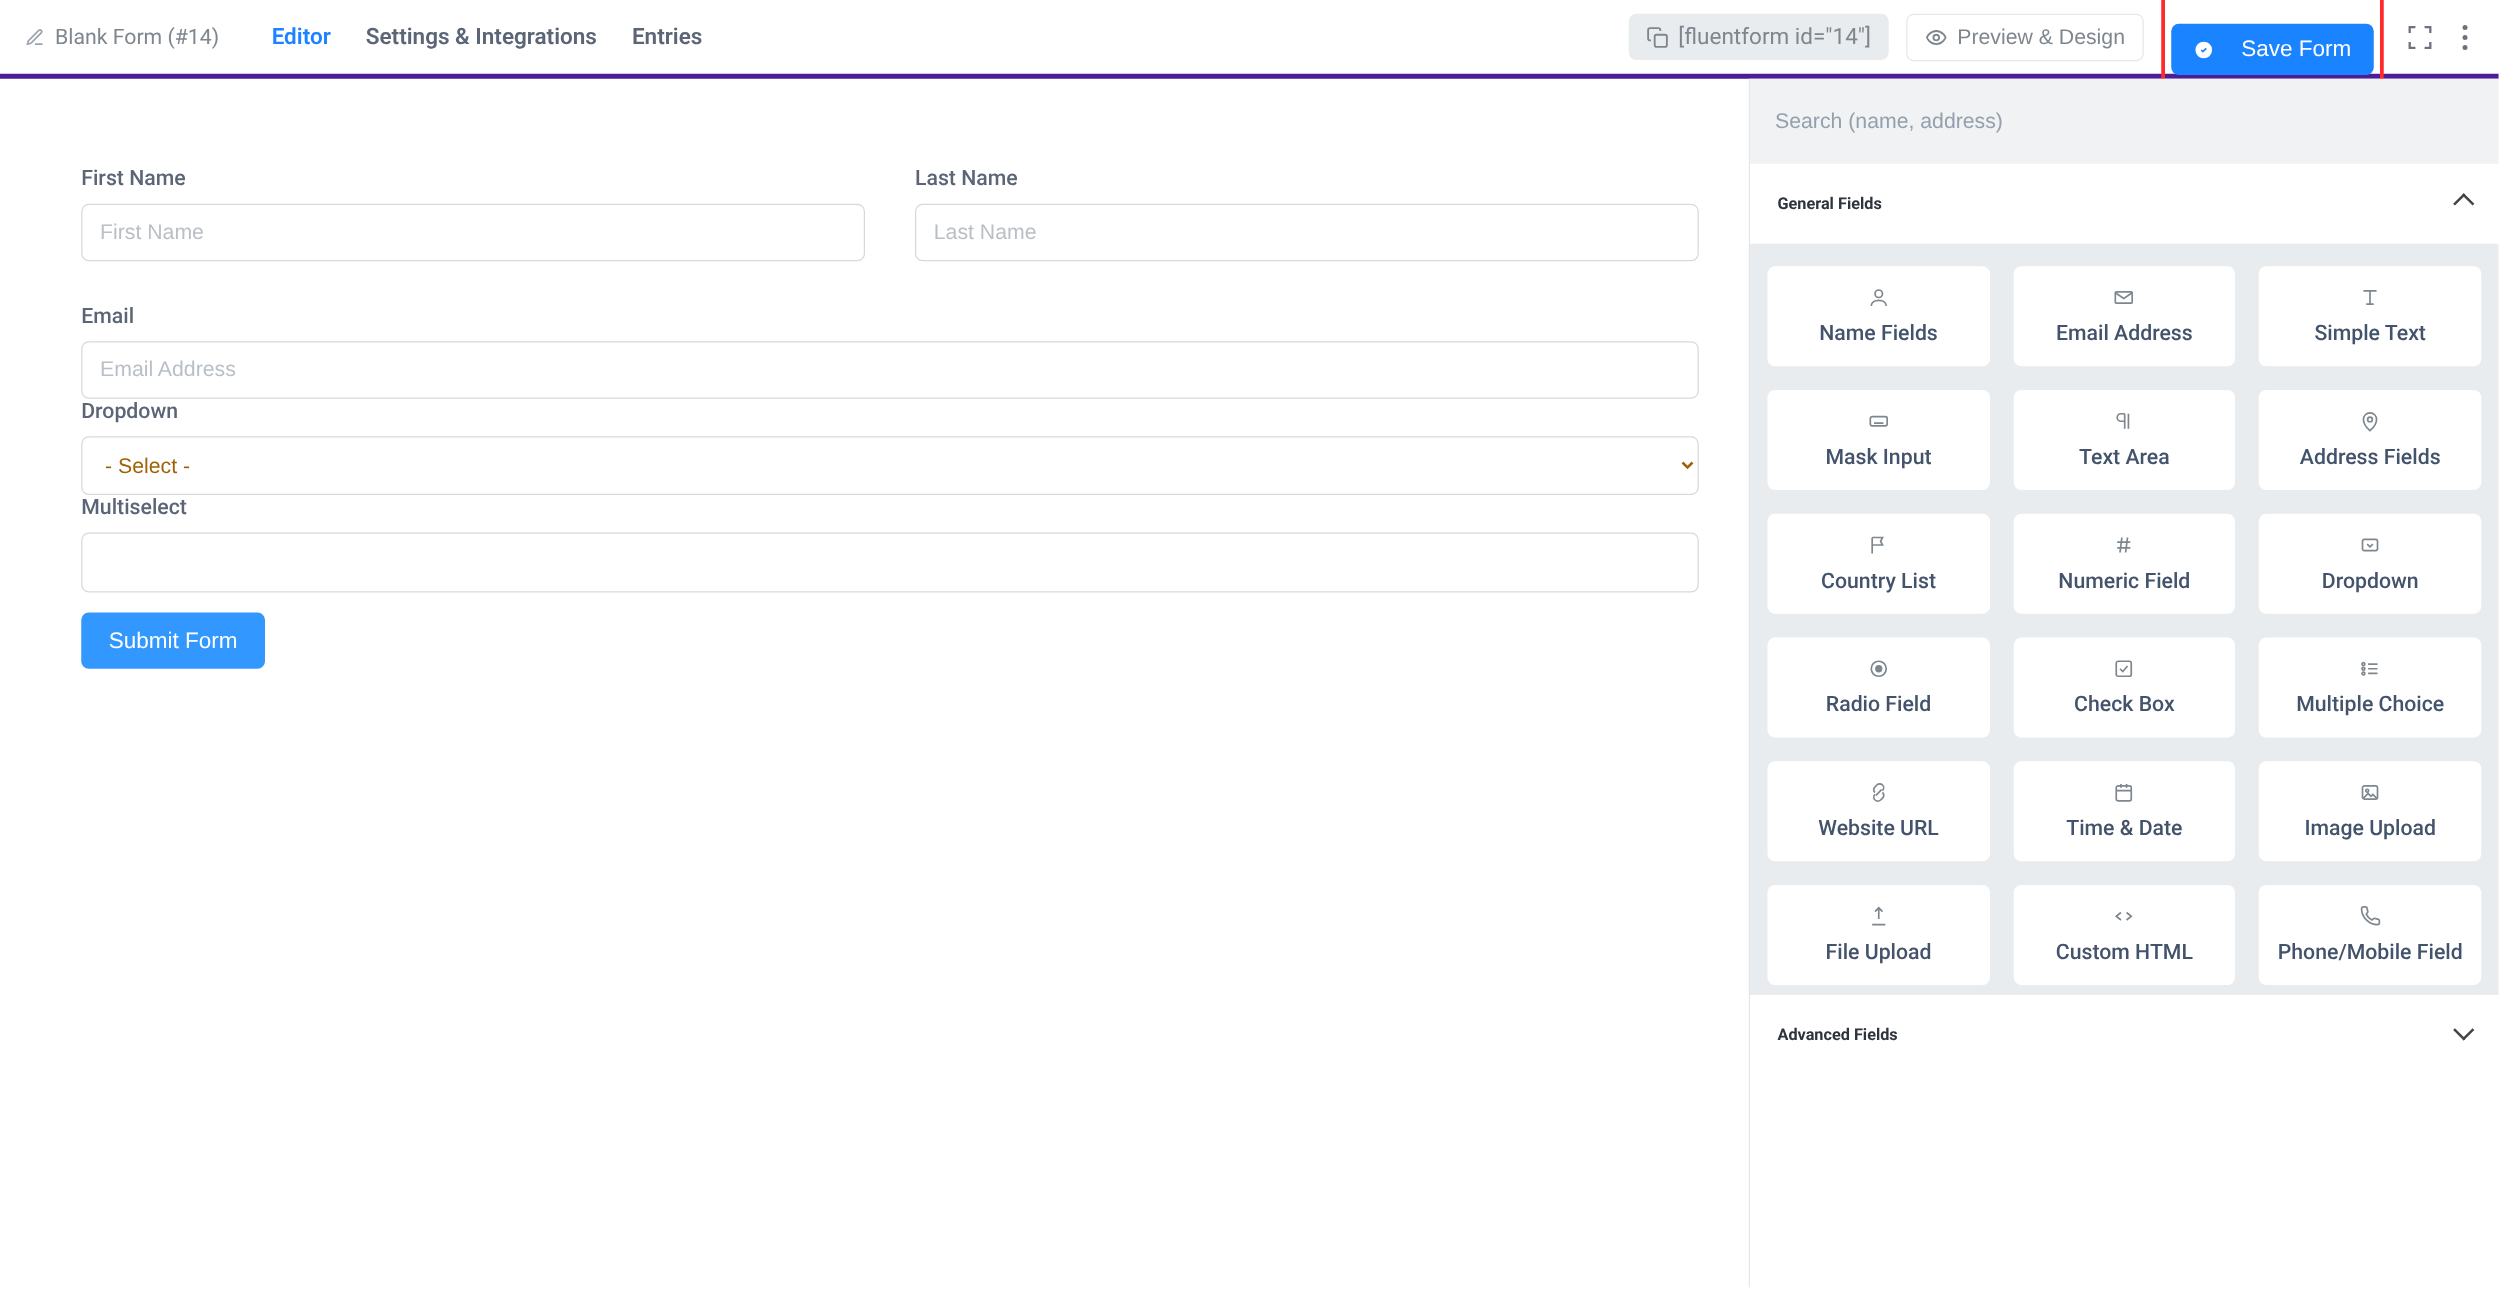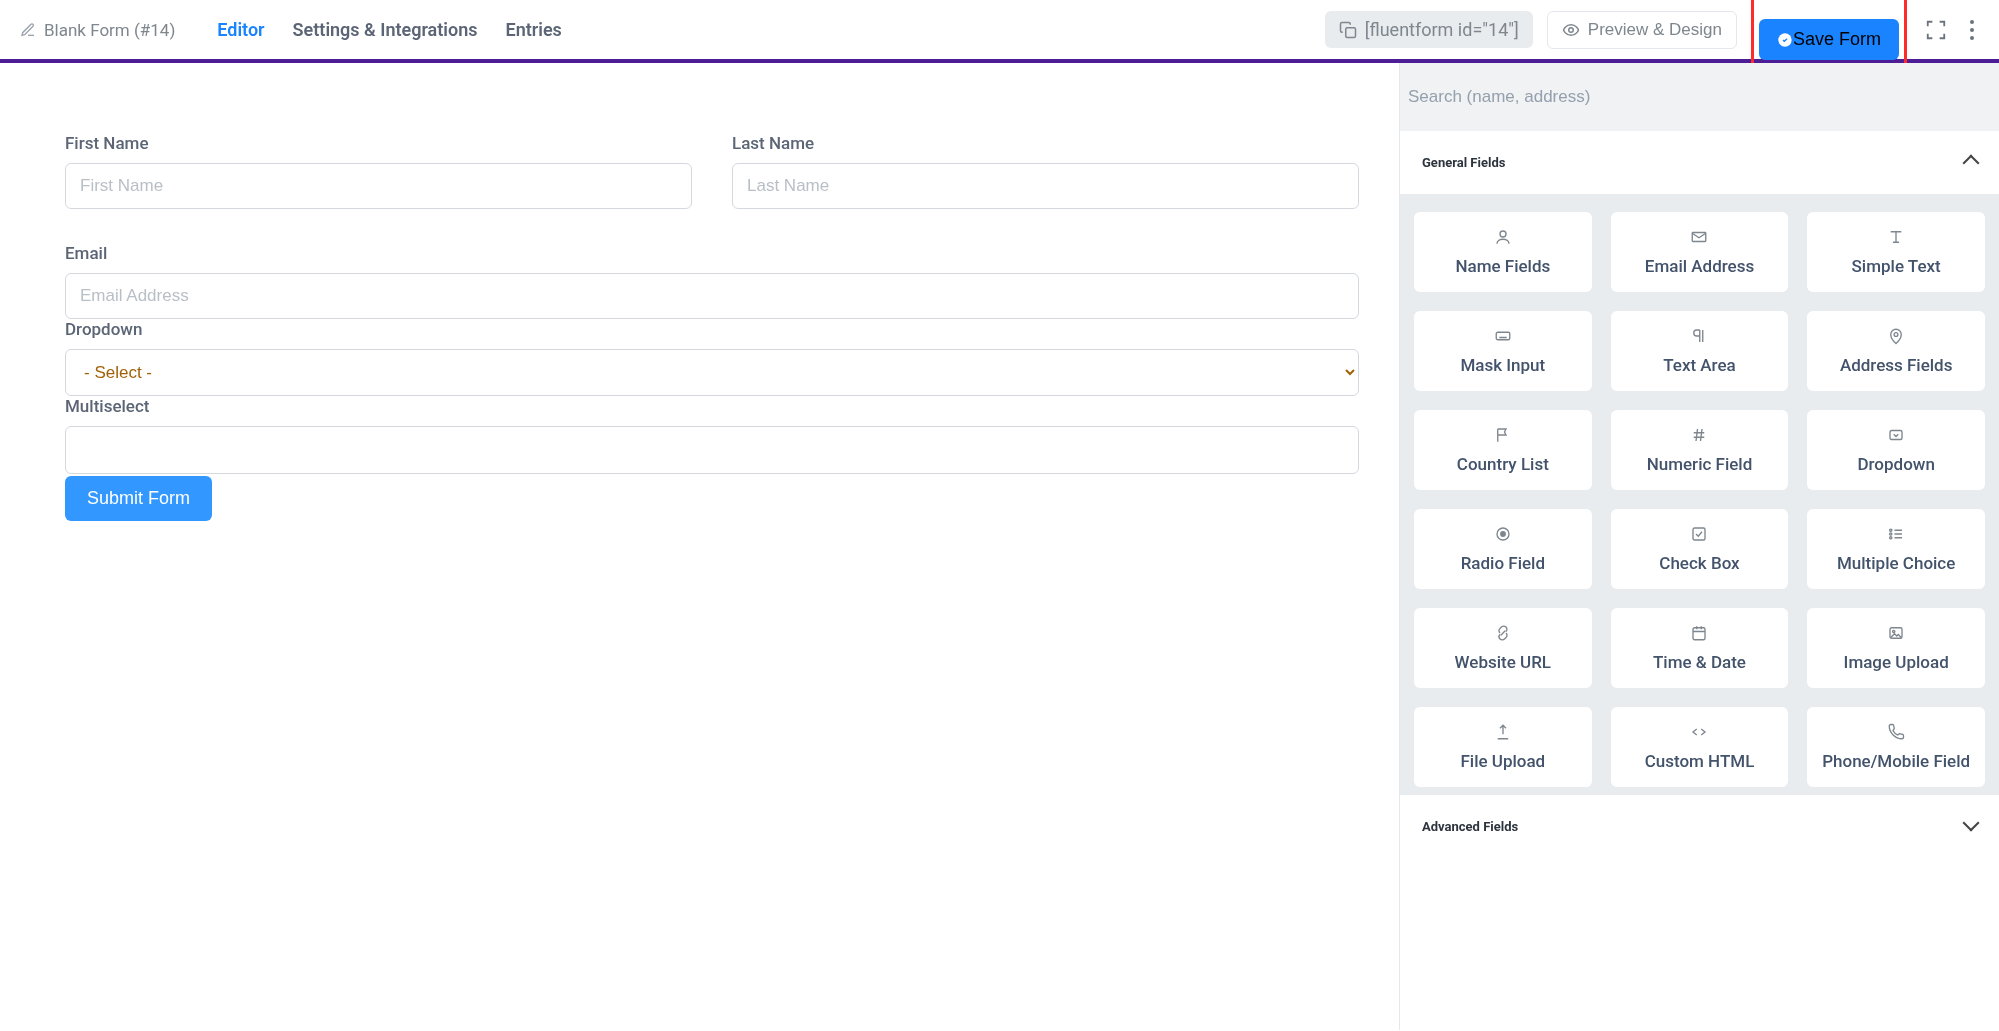--- a/index.html
+++ b/index.html
@@ -53,22 +53,22 @@
   font-size: 17px;
   padding: 8px 14px;
   border: 1px solid #e4e7ec;
   border-radius: 6px;
   background: #fff;
   cursor: pointer;
 }
 .save-btn {
   display: flex;
   align-items: center;
-  gap: 0;
-  color: #000000;
+  gap: 22px;
+  color: #ffffff;
   font-size: 18px;
   font-weight: 500;
   padding: 10px 18px;
   border: none;
   border-radius: 6px;
   background: #1a83ff;
   cursor: pointer;
   margin-top: 20px;
 }
 .save-btn-wrap {
@@ -111,31 +111,31 @@
 .form-textarea { height: 48px; resize: none;}
 .submit-btn {
   padding: 12px 22px;
   background: #3298ff;
   color: #fff;
   font-size: 18px;
   font-weight: 500;
   border: none;
   border-radius: 6px;
   cursor: pointer;
-  margin-top: 2px;
+  margin-top: 16px;
 }
 
 .sidebar {
   width: 600px;
   border-left: 1px solid #e4e7ec;
   display: flex;
   flex-direction: column;
 }
 .sidebar-search {
-  padding: 18px 8px;
+  padding: 18px 20px;
   background: #f0f2f4;
 }
 .sidebar-search input {
   width: 100%;
   padding: 6px 0;
   border: none;
   background: transparent;
   font-size: 17px;
   color: #5b6575;
   outline: none;

